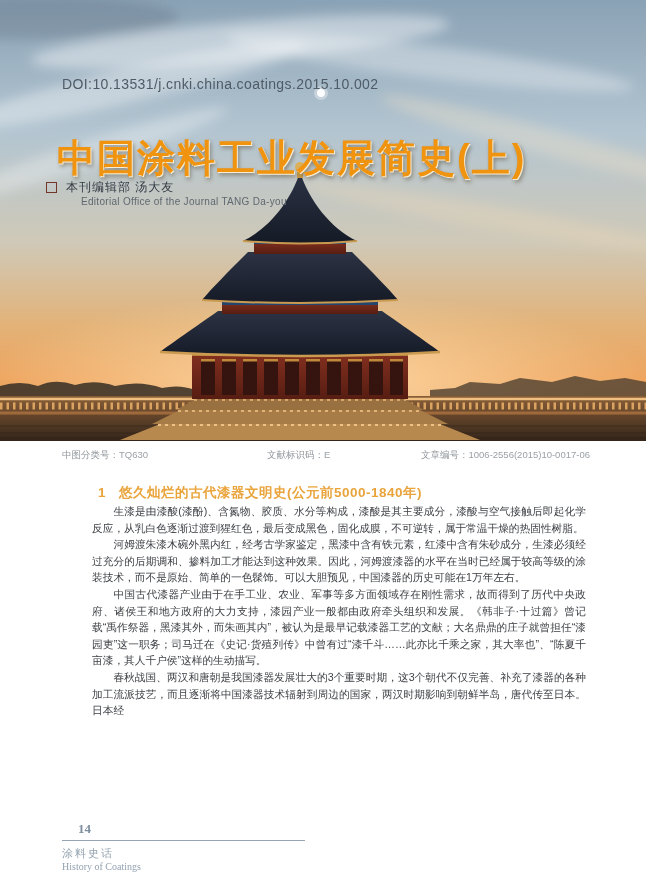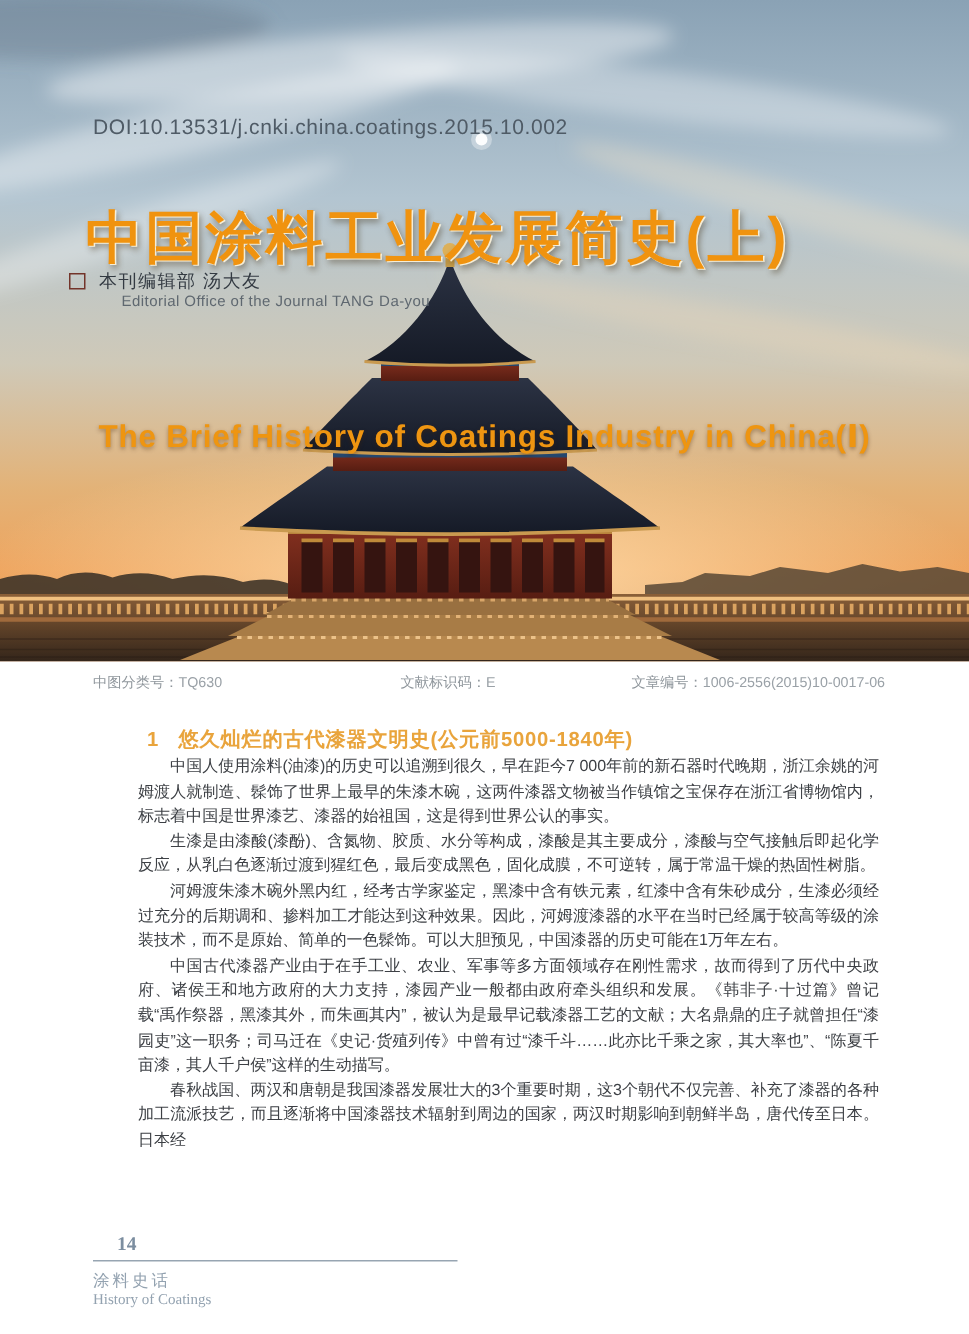--- a/index.html
+++ b/index.html
@@ -215,40 +215,38 @@
     </svg>
   </div>
 
   <div class="doi">DOI:10.13531/j.cnki.china.coatings.2015.10.002</div>
   <div class="title-cn">中国涂料工业发展简史(上)</div>
   <div class="author-row">
     <span class="author-marker"></span>
     <span>本刊编辑部 汤大友</span>
   </div>
   <div class="author-en">Editorial Office of the Journal  TANG Da-you</div>
-  <div class="title-en">The Brief History of Coatings Industry in China(Ⅰ)</div>
 
   <div class="meta-row">
     <span class="meta-item meta-clc">
       <span>中图分类号：</span><span class="meta-value">TQ630</span>
     </span>
     <span class="meta-item meta-doc">
       <span>文献标识码：</span><span class="meta-value">E</span>
     </span>
     <span class="meta-item meta-id">
       <span>文章编号：</span><span class="meta-value">1006-2556(2015)10-0017-06</span>
     </span>
   </div>
 
   <div class="section-heading">
     <span class="sec-num">1</span><span>悠久灿烂的古代漆器文明史(公元前5000-1840年)</span>
   </div>
 
   <div class="body-text">
-    <p>中国人使用涂料(油漆)的历史可以追溯到很久，早在距今7 000年前的新石器时代晚期，浙江余姚的河姆渡人就制造、髹饰了世界上最早的朱漆木碗，这两件漆器文物被当作镇馆之宝保存在浙江省博物馆内，标志着中国是世界漆艺、漆器的始祖国，这是得到世界公认的事实。</p>
     <p>生漆是由漆酸(漆酚)、含氮物、胶质、水分等构成，漆酸是其主要成分，漆酸与空气接触后即起化学反应，从乳白色逐渐过渡到猩红色，最后变成黑色，固化成膜，不可逆转，属于常温干燥的热固性树脂。</p>
     <p>河姆渡朱漆木碗外黑内红，经考古学家鉴定，黑漆中含有铁元素，红漆中含有朱砂成分，生漆必须经过充分的后期调和、掺料加工才能达到这种效果。因此，河姆渡漆器的水平在当时已经属于较高等级的涂装技术，而不是原始、简单的一色髹饰。可以大胆预见，中国漆器的历史可能在1万年左右。</p>
     <p>中国古代漆器产业由于在手工业、农业、军事等多方面领域存在刚性需求，故而得到了历代中央政府、诸侯王和地方政府的大力支持，漆园产业一般都由政府牵头组织和发展。《韩非子·十过篇》曾记载“禹作祭器，黑漆其外，而朱画其内”，被认为是最早记载漆器工艺的文献；大名鼎鼎的庄子就曾担任“漆园吏”这一职务；司马迁在《史记·货殖列传》中曾有过“漆千斗……此亦比千乘之家，其大率也”、“陈夏千亩漆，其人千户侯”这样的生动描写。</p>
     <p>春秋战国、两汉和唐朝是我国漆器发展壮大的3个重要时期，这3个朝代不仅完善、补充了漆器的各种加工流派技艺，而且逐渐将中国漆器技术辐射到周边的国家，两汉时期影响到朝鲜半岛，唐代传至日本。日本经</p>
   </div>
 
   <div class="page-number">14</div>
   <div class="footer-rule"></div>
   <div class="footer-cn">涂料史话</div>
   <div class="footer-en">History of Coatings</div>

